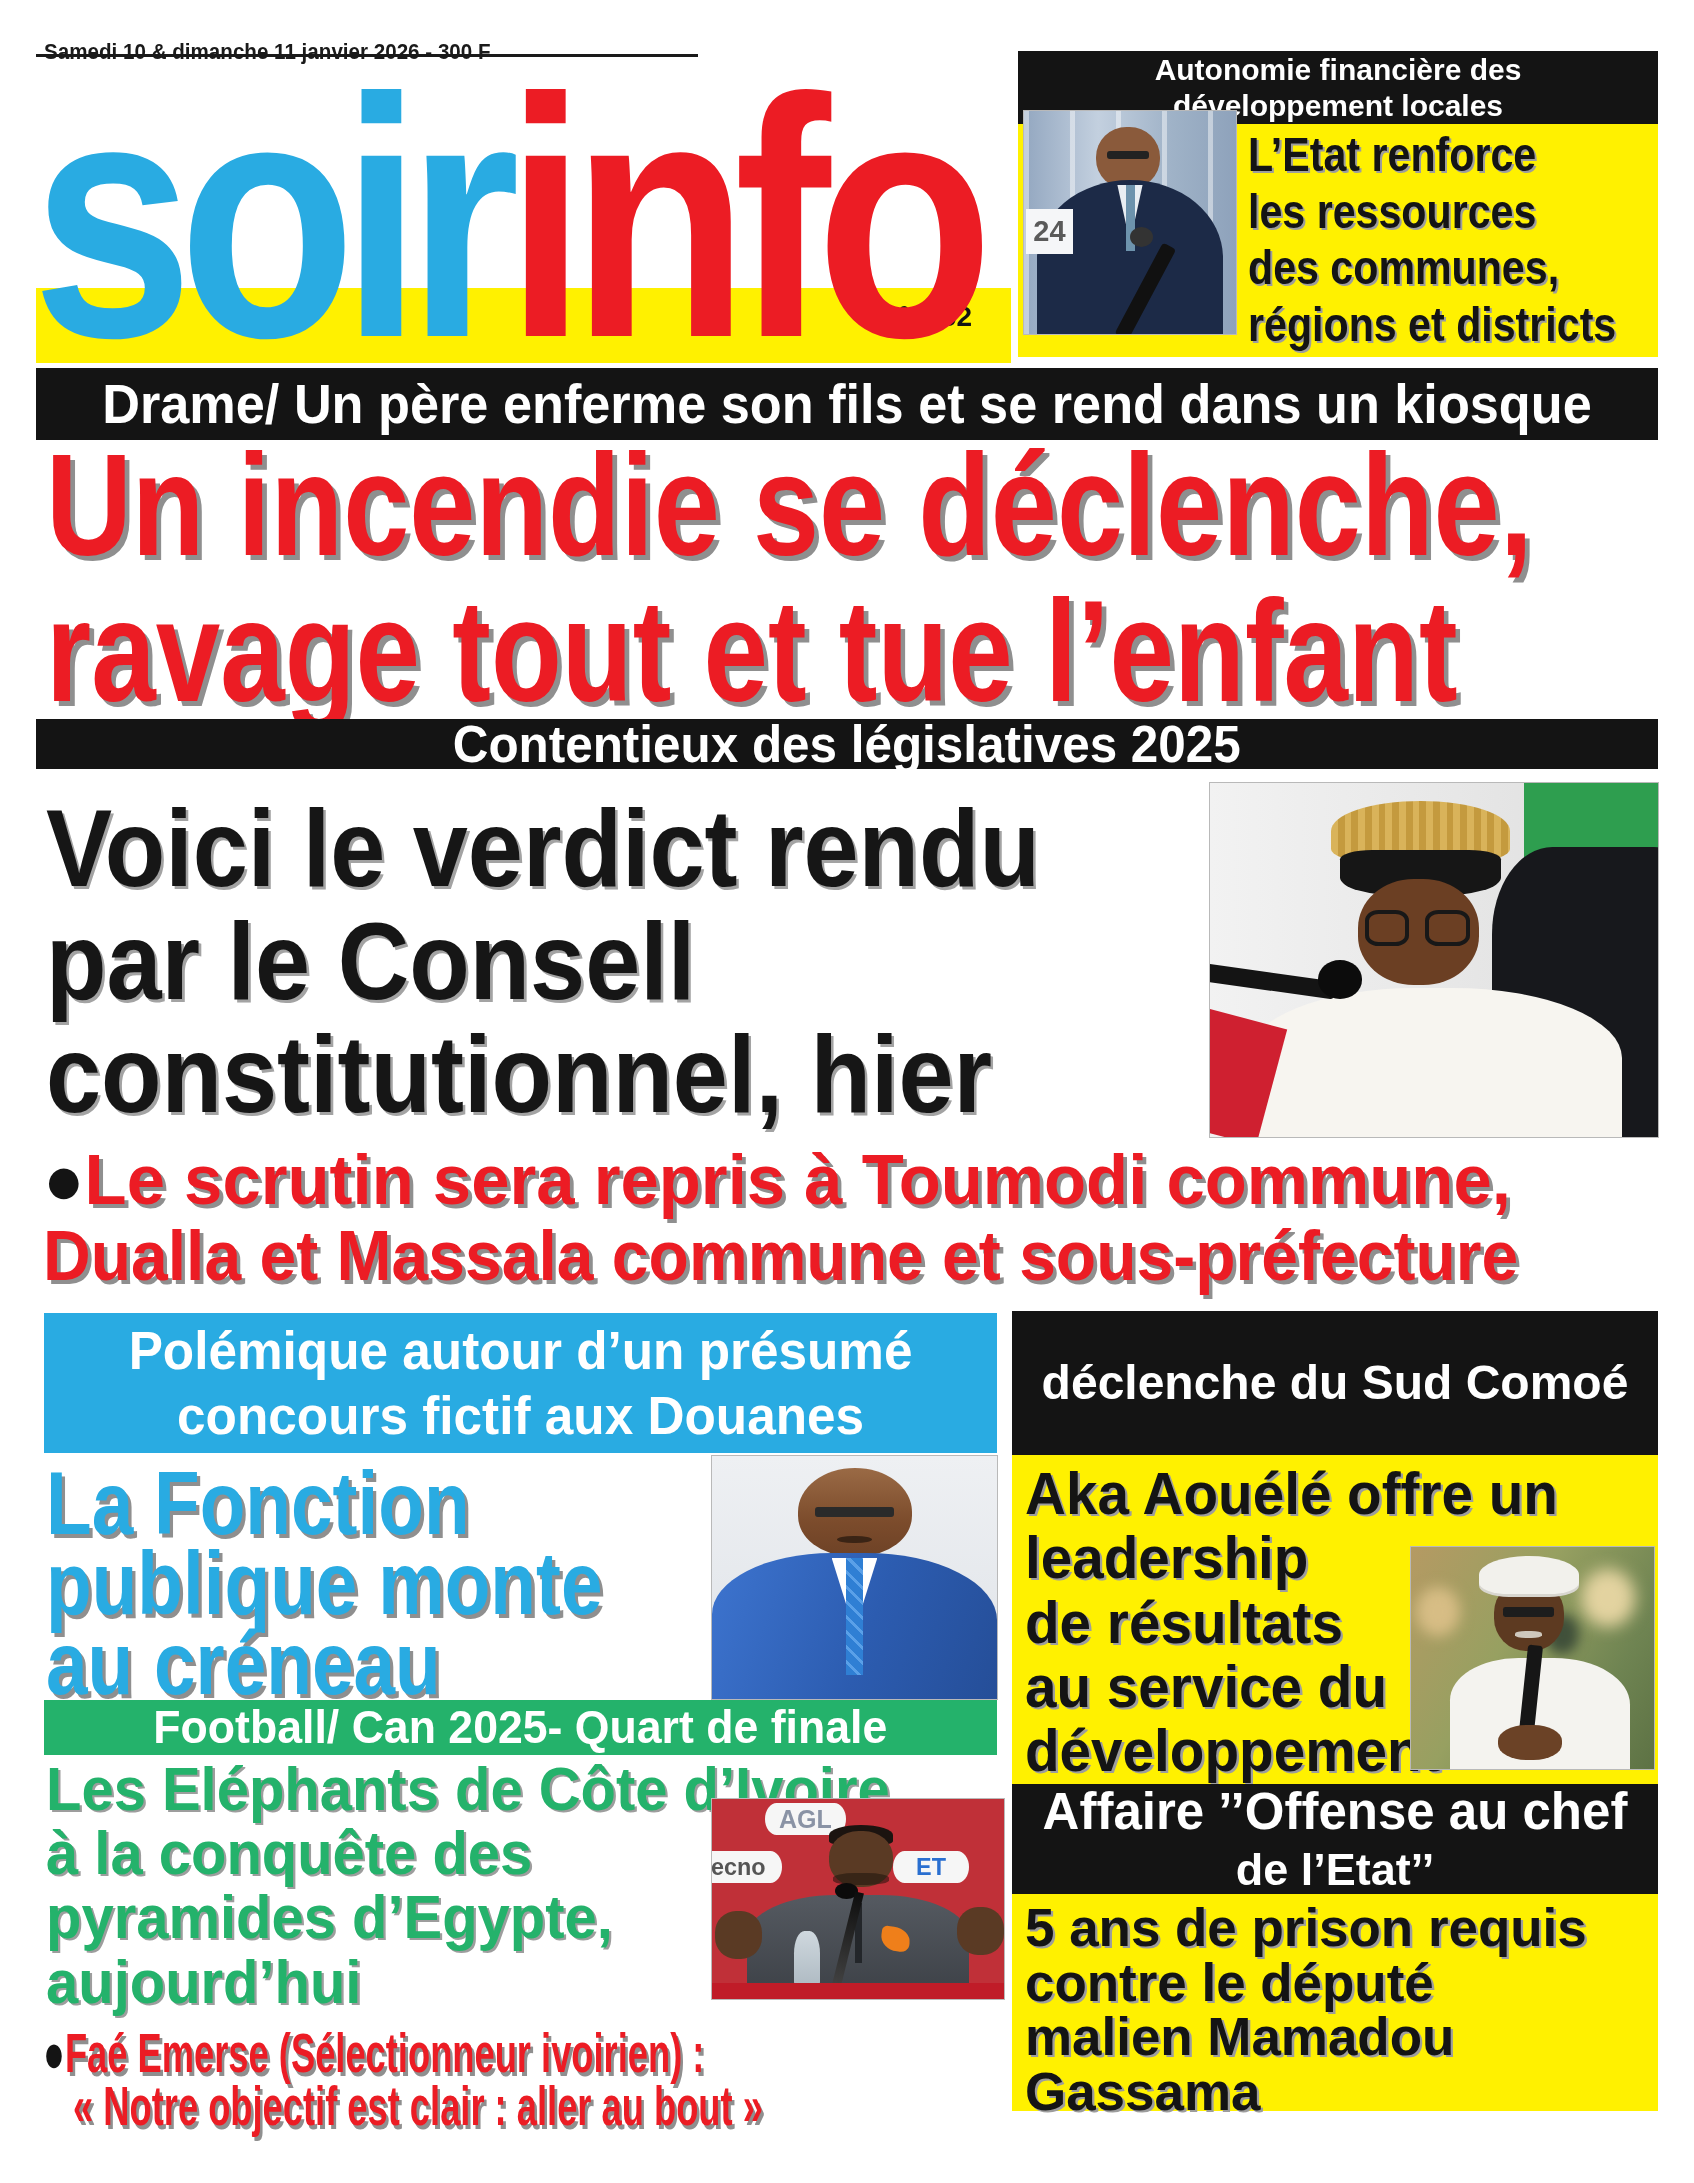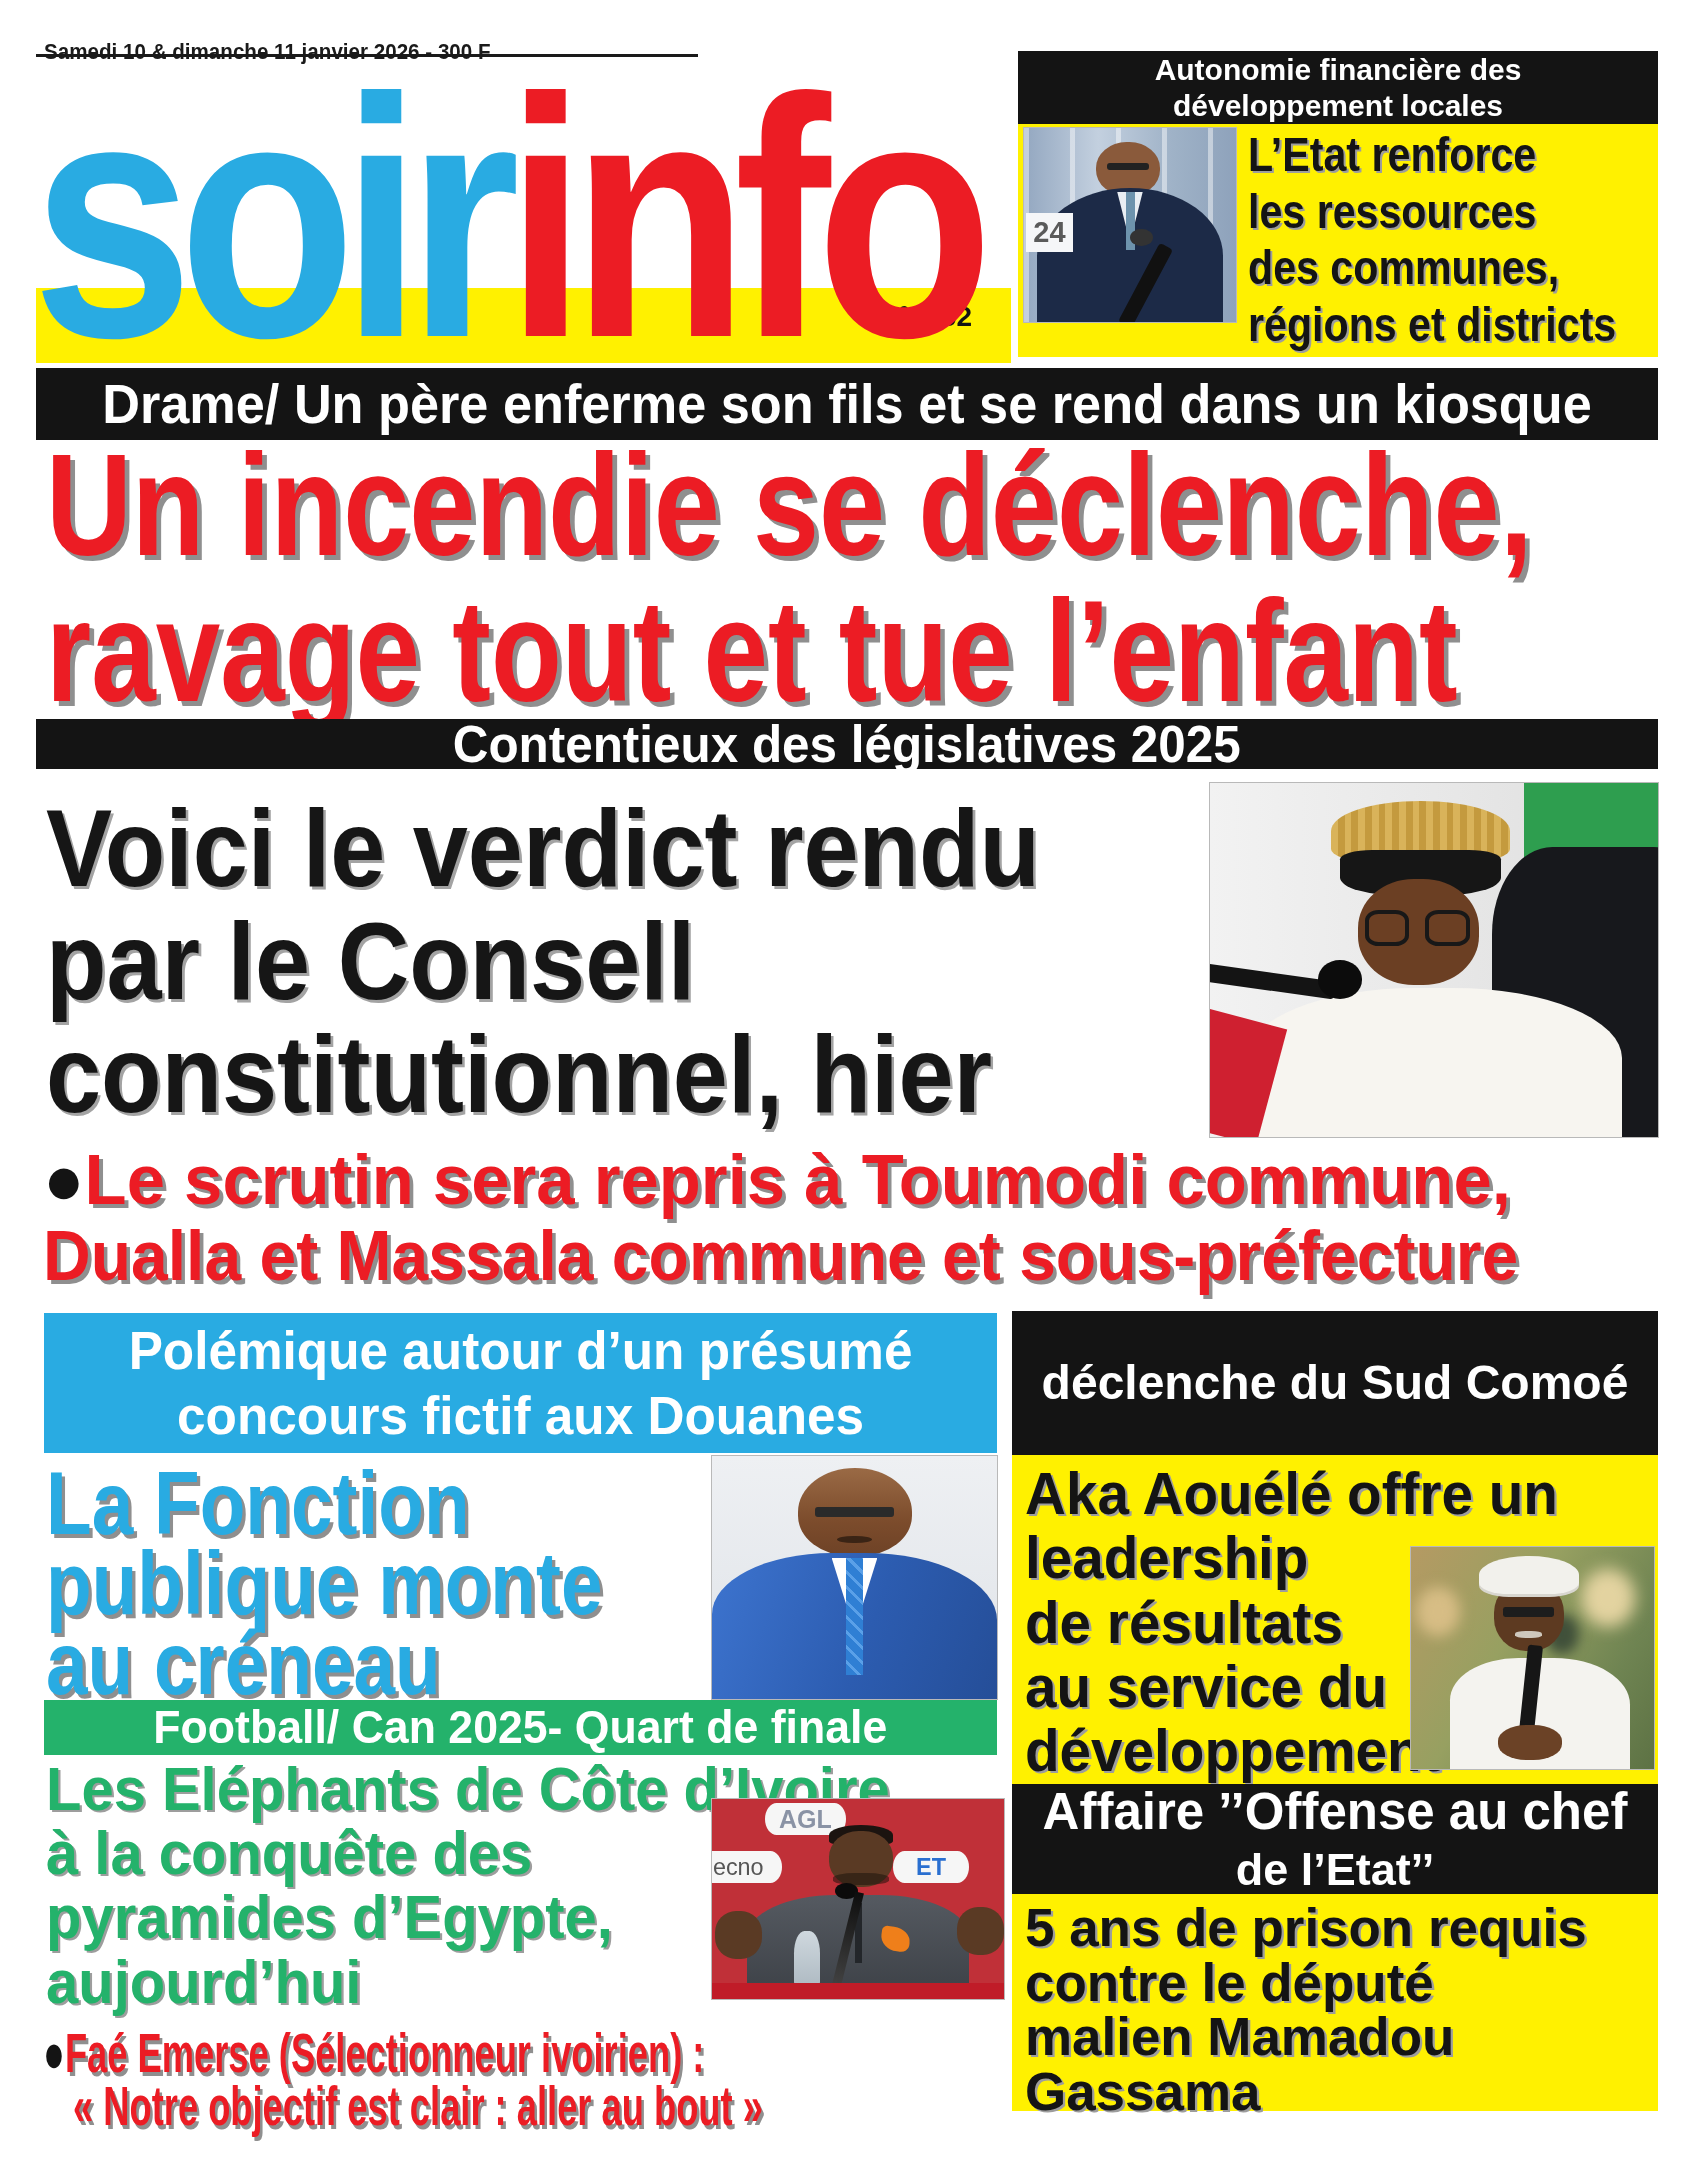--- a/index.html
+++ b/index.html
@@ -34,21 +34,21 @@
     <span style="color:#29ABE2">soir</span><span style="color:#EC1C24">info</span>
   </div>
 
   <div class="bar" style="left:1018px;top:51px;width:640px;height:73px">
     <span style="font-size:30px">Autonomie financière des</span>
     <span style="font-size:30px">développement locales</span>
   </div>
 
   <div class="yellow" style="position:absolute;left:1018px;top:124px;width:640px;height:233px"></div>
 
-  <div class="photo" style="left:1024px;top:128px;width:212px;height:194px;background:linear-gradient(90deg,#93a7c0,#c3d0df 35%,#9fb2c7 70%,#8ea2bb)">
+  <div class="photo" style="left:1024px;top:111px;width:212px;height:223px;background:linear-gradient(90deg,#93a7c0,#c3d0df 35%,#9fb2c7 70%,#8ea2bb)">
     <div style="inset:0;background:repeating-linear-gradient(90deg,rgba(255,255,255,.45) 0 4.9px,rgba(0,0,0,0) 4.9px 46px)"></div>
     <div style="left:34%;top:7%;width:30%;height:28%;background:#8a5a3b;border-radius:48%"></div>
     <div style="left:39%;top:18%;width:20%;height:3.5%;background:#222;border-radius:2.9px"></div>
     <div style="left:6%;top:31%;width:88%;height:70%;background:#1c2a47;border-radius:50% 50% 0 0"></div>
     <div style="left:44%;top:33%;width:12%;height:26%;background:#e9eef3;clip-path:polygon(0 0,100% 0,50% 100%)"></div>
     <div style="left:48%;top:33%;width:4.5%;height:30%;background:#6d93ad"></div>
     <div style="left:50%;top:52%;width:11%;height:9%;background:#333;border-radius:50%"></div>
     <div style="left:54%;top:58%;width:7%;height:46%;background:#111;transform:rotate(28deg);border-radius:3.9px"></div>
     <div style="left:1%;top:44%;width:22%;height:20%;background:#f5f6f8;color:#5a5a5a;font-weight:bold;font-size:29px;display:flex;align-items:center;justify-content:center">24</div>
   </div>
@@ -114,21 +114,21 @@
     <span style="font-size:46px;transform:scaleX(.97)">Football/ Can 2025- Quart de finale</span>
   </div>
 
   <div class="ln shadow-sml" style="left:46px;top:1759px;font-size:61px;transform:scaleX(.95);color:#24B26B">Les Eléphants de Côte d’Ivoire</div>
   <div class="ln shadow-sml" style="left:46px;top:1823px;font-size:61px;transform:scaleX(.95);color:#24B26B">à la conquête des</div>
   <div class="ln shadow-sml" style="left:46px;top:1887px;font-size:61px;transform:scaleX(.95);color:#24B26B">pyramides d’Egypte,</div>
   <div class="ln shadow-sml" style="left:46px;top:1952px;font-size:61px;transform:scaleX(.95);color:#24B26B">aujourd’hui</div>
 
   <div class="photo" style="left:712px;top:1799px;width:292px;height:200px;background:#c03038">
     <div style="left:18%;top:2%;width:28%;height:16%;background:#f6f6f6;border-radius:11.7px/50%;display:flex;align-items:center;justify-content:center;color:#8a93a5;font-weight:bold;font-size:25px">AGL</div>
-    <div style="left:-6%;top:26%;width:30%;height:16%;background:#f6f6f6;border-radius:11.7px/50%;display:flex;align-items:center;justify-content:center;color:#555;font-weight:normal;font-size:23.4px">ecno</div>
+    <div style="left:-6%;top:26%;width:30%;height:16%;background:#f6f6f6;border-radius:11.7px/50%;display:flex;align-items:center;justify-content:center;color:#555;font-weight:bold;font-size:23.4px">ecno</div>
     <div style="left:62%;top:26%;width:26%;height:16%;background:#f6f6f6;border-radius:11.7px/50%;display:flex;align-items:center;justify-content:center;color:#2a6fd0;font-weight:bold;font-size:23.4px">ET</div>
     <div style="left:40%;top:13%;width:22%;height:10%;background:#1c1410;border-radius:50% 50% 20% 20%"></div>
     <div style="left:40%;top:16%;width:22%;height:28%;background:#5a3a24;border-radius:46%"></div>
     <div style="left:41.5%;top:37%;width:19%;height:6%;background:rgba(30,20,12,.55);border-radius:40%"></div>
     <div style="left:12%;top:48%;width:76%;height:52%;background:linear-gradient(180deg,#555a61,#3c4046);border-radius:40% 40% 0 0"></div>
     <div style="left:49%;top:52%;width:2.5%;height:30%;background:#23262a"></div>
     <div style="left:58%;top:64%;width:10%;height:12%;background:#ef7f1a;border-radius:20% 60% 30% 60%;transform:rotate(8deg)"></div>
     <div style="left:1%;top:56%;width:16%;height:24%;background:#5a3a24;border-radius:45%"></div>
     <div style="left:84%;top:54%;width:16%;height:24%;background:#5a3a24;border-radius:45%"></div>
     <div style="left:42%;top:42%;width:8%;height:8%;background:#0b0b0b;border-radius:50%"></div>

